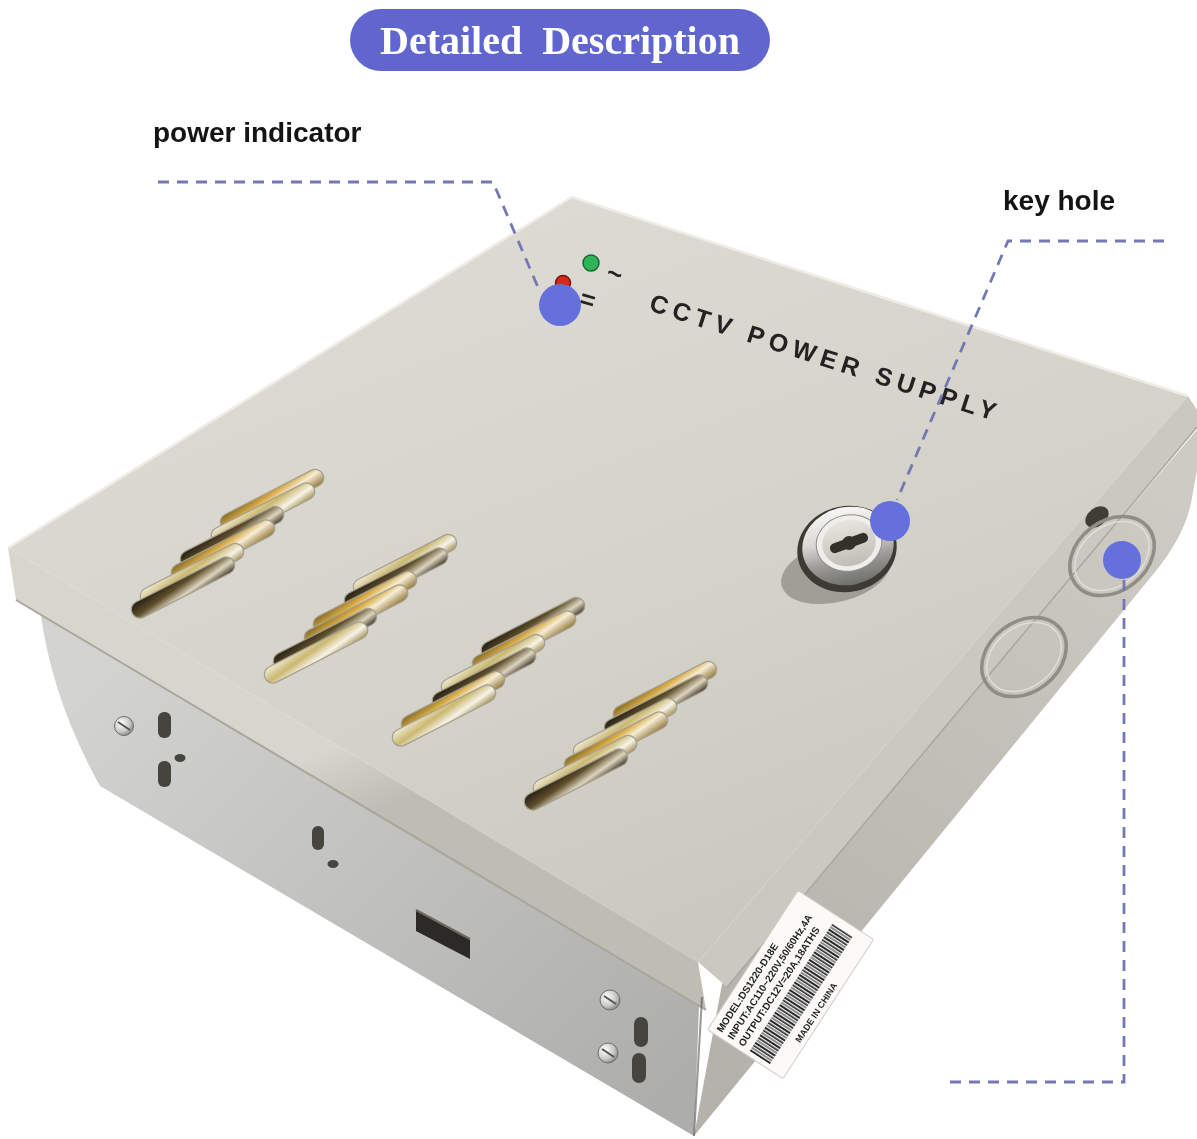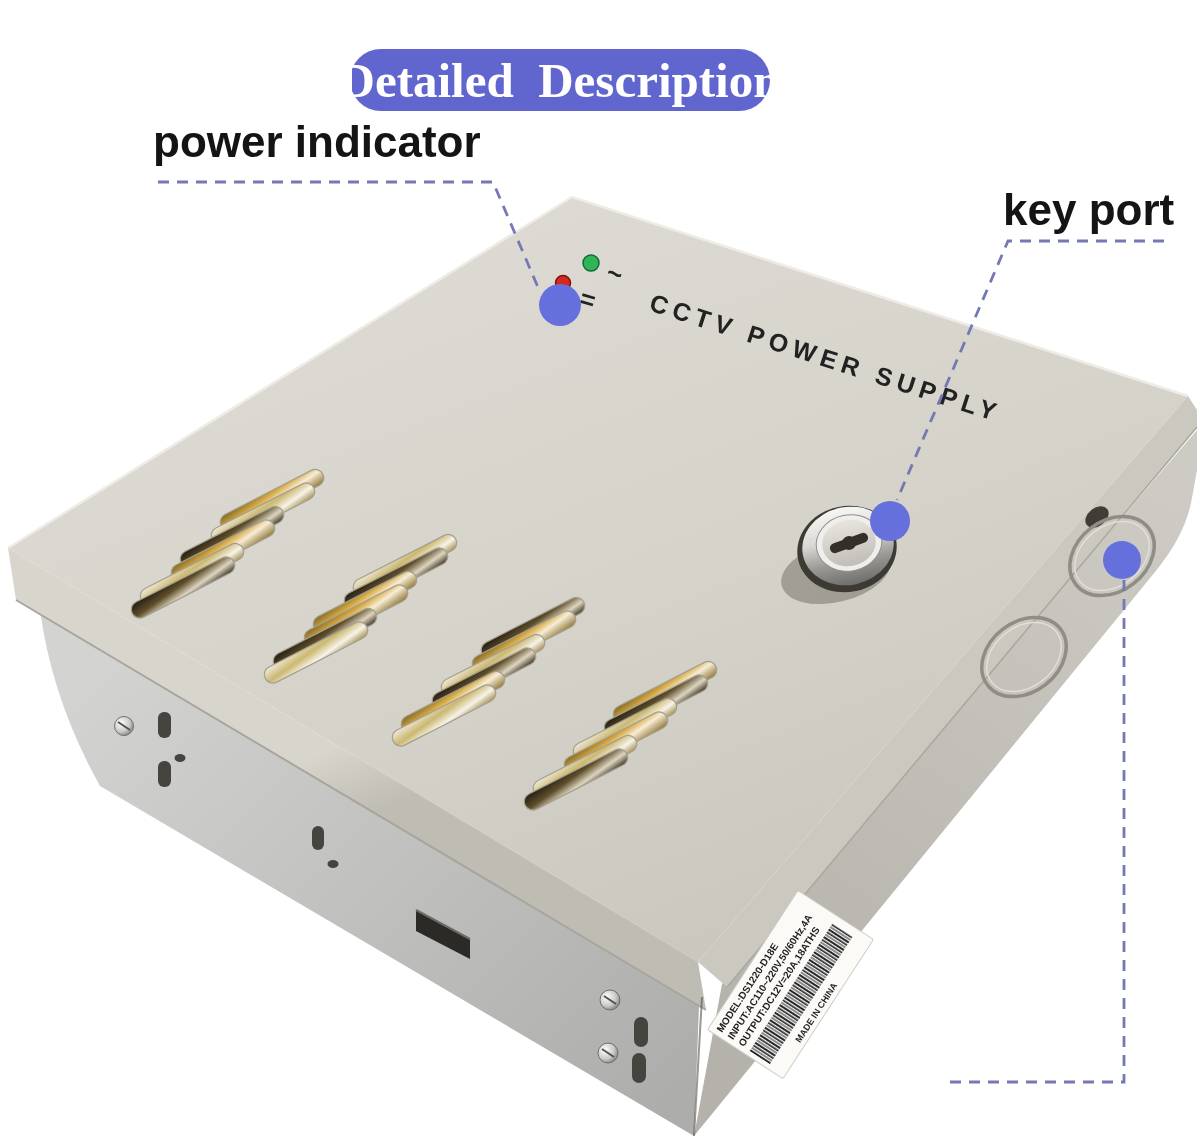--- a/index.html
+++ b/index.html
@@ -1,22 +1,22 @@
 <!DOCTYPE html>
 <html><head>
 <meta charset="utf-8">
 <style>
   html,body{margin:0;padding:0;background:#ffffff;}
   #stage{position:relative;width:1197px;height:1139px;background:#ffffff;overflow:hidden;
          font-family:"Liberation Sans",sans-serif;}
   #box-svg{position:absolute;left:0;top:0;}
   .pill{position:absolute;left:350px;top:9px;width:420px;height:62px;border-radius:31px;
         background:#6166cf;color:#ffffff;display:flex;align-items:center;justify-content:center;
-        font-family:"Liberation Serif",serif;font-weight:bold;font-size:49px;white-space:pre;margin-top:40px;}
-  .callout{position:absolute;color:#141414;font-weight:bold;font-size:44px;line-height:1.1;
+        font-family:"Liberation Serif",serif;font-weight:bold;font-size:40px;white-space:pre;}
+  .callout{position:absolute;color:#141414;font-weight:bold;font-size:28px;line-height:1.1;
            font-family:"Liberation Sans",sans-serif;white-space:pre;}
   #callout-power{left:153px;top:118px;}
   #callout-key{left:1003px;top:186px;}
   #callout-wiring{left:897px;top:1024px;}
 </style>
 </head>
 <body>
 
 <div id="stage">
 
@@ -192,14 +192,14 @@
     <circle cx="890" cy="521" r="20" fill="#6570dd"></circle>
     <circle cx="1122" cy="560" r="19" fill="#6570dd"></circle>
 
     <path d="M 158,182 L 493,182 L 540,292" fill="none" stroke-width="2.8" stroke-dasharray="11 8" stroke="#7478b4"></path>
     <path d="M 1164,241 L 1008,241 L 897,500" fill="none" stroke-width="2.8" stroke-dasharray="11 8" stroke="#7478b4"></path>
     <path d="M 1124,580 L 1124,1082 L 944,1082" fill="none" stroke-width="2.8" stroke-dasharray="11 8" stroke="#7478b4"></path>
   </svg>
 
   <div class="pill">Detailed  Description</div>
   <div class="callout" id="callout-power">power indicator</div>
-  <div class="callout" id="callout-key">key port</div>
+  <div class="callout" id="callout-key">key hole</div>
 </div>
 
 </body></html>

